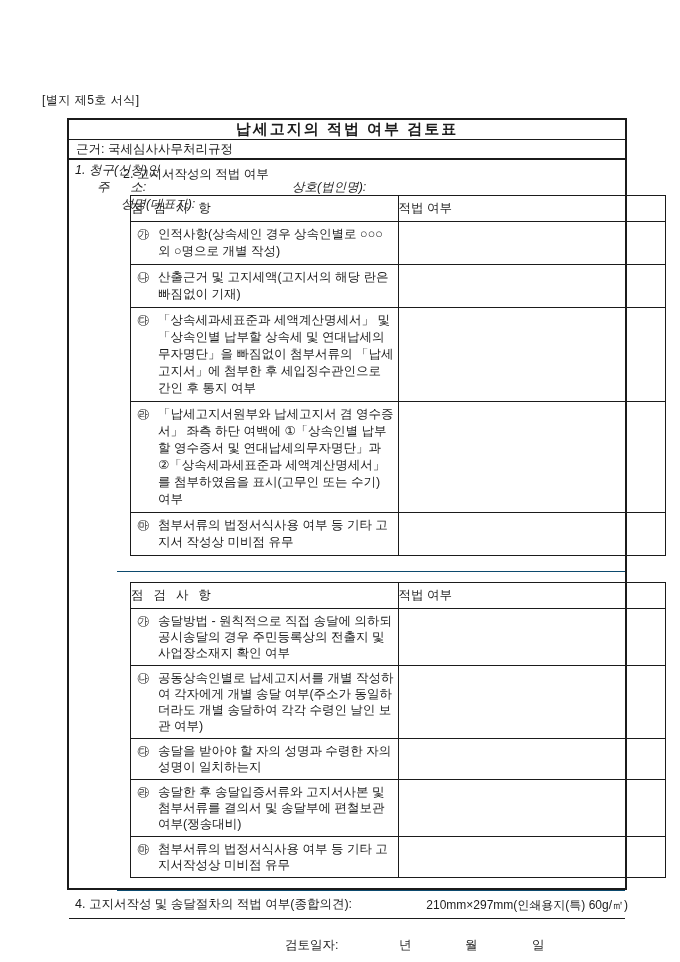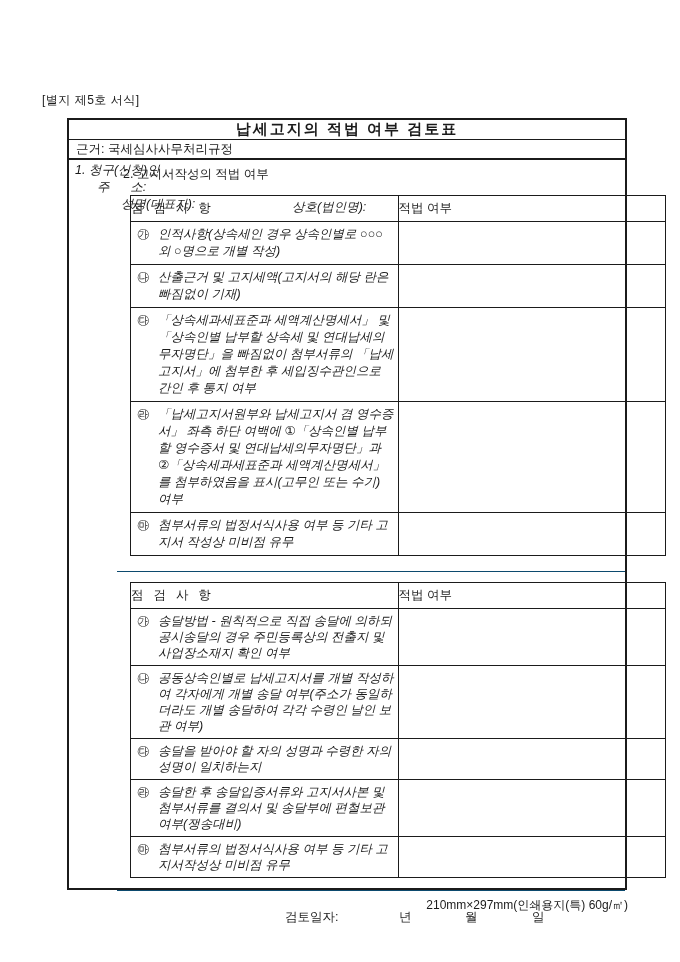--- a/index.html
+++ b/index.html
@@ -29,21 +29,21 @@
   .basis-row {
     height: 19px; border-bottom: 1px solid #1b1b1b;
     font-size: 12.5px; line-height: 18px; padding-left: 7px;
   }
   .applicant-row {
     height: 53px; border-bottom: 1px solid #1b1b1b;
     position: relative; font-size: 12.5px; font-style: italic;
   }
   .applicant-heading { position: absolute; left: 6px; top: 3px; }
   .addr-label { position: absolute; left: 28px; top: 20px; white-space: pre; }
-  .company-label { position: absolute; left: 223px; top: 20px; margin-top: 20px; }
+  .company-label { position: absolute; left: 223px; top: 20px; }
   .name-label { position: absolute; left: 28px; top: 37px; margin-left: 24px; }
   .section-block { border-bottom: 1px solid #0c4a6e; margin-left: 48px; }
   .section-heading { font-size: 12.5px; padding: 6px 0 0 6px; }
   .section-block.tight .section-heading { padding-top: 4px; }
   table.check-table {
     border-collapse: collapse;
     width: 536px;
     margin: 12px 0 15px 13px;
     table-layout: fixed;
   }
@@ -55,21 +55,21 @@
   }
   table.check-table th {
     font-weight: normal; height: 26px; text-align: left;
   }
   th.items-head { white-space: pre; letter-spacing: 1px; }
   td.item-cell { padding: 4px 4px 4px 6px; line-height: 17px; }
   .section-block.tight td.item-cell { line-height: 16px; padding: 4px 4px 4px 6px; }
   td.result-cell { width: 80px; }
   .cell-flex { display: flex; align-items: flex-start; }
   .marker { width: 21px; flex: 0 0 21px; }
-  .item-text { flex: 1; word-break: normal; overflow-wrap: break-word; font-style: italic; }
+  .item-text { flex: 1; word-break: normal; overflow-wrap: break-word; }
   .section4-row {
     height: 28px; border-bottom: 1px solid #1b1b1b;
     font-size: 12.5px; line-height: 27px; padding-left: 6px;
   }
   .signoff-row { flex: 1; position: relative; font-size: 12.5px; }
   .so-date-label  { position: absolute; left: 216px; top: 18px; }
   .so-year  { position: absolute; left: 330px; top: 18px; }
   .so-month { position: absolute; left: 396px; top: 18px; }
   .so-day   { position: absolute; left: 463px; top: 18px; }
   .paper-note {
@@ -207,20 +207,21 @@
                 <span class="marker">㉲</span>
                 <span class="item-text">첨부서류의 법정서식사용 여부 등 기타 고지서작성상 미비점 유무</span>
               </div>
             </td>
           <td class="result-cell"></td>
         </tr>
       </tbody>
     </table>
   </div>
 
+  <div class="section4-row">4. 고지서작성 및 송달절차의 적법 여부(종합의견):</div>
 
   <div class="signoff-row">
     <span class="so-date-label">검토일자:</span>
     <span class="so-year">년</span>
     <span class="so-month">월</span>
     <span class="so-day">일</span>
 
   </div>
 
 </div>

